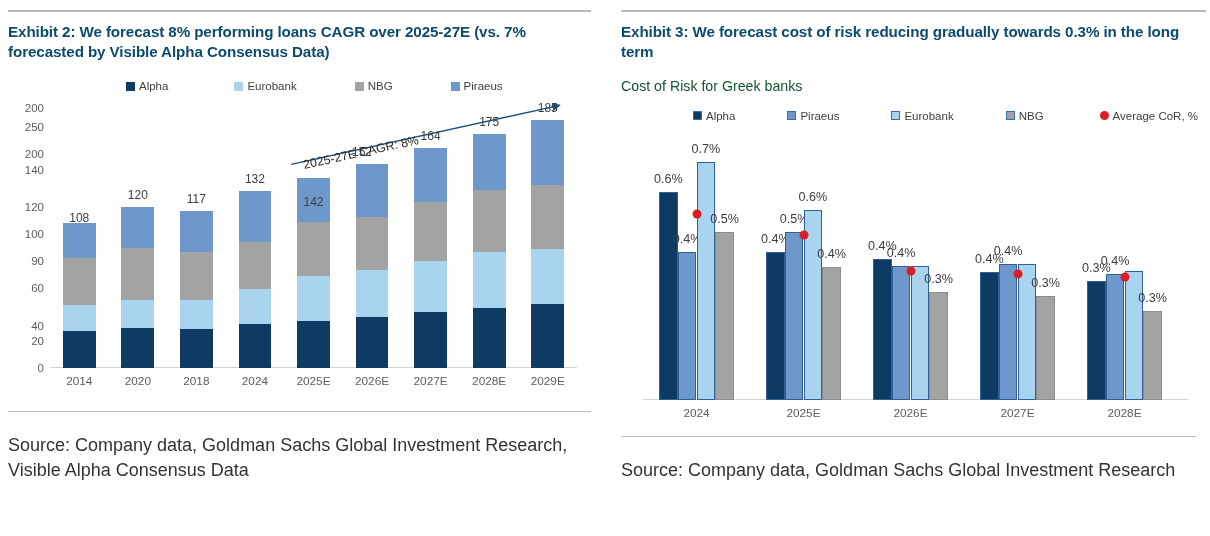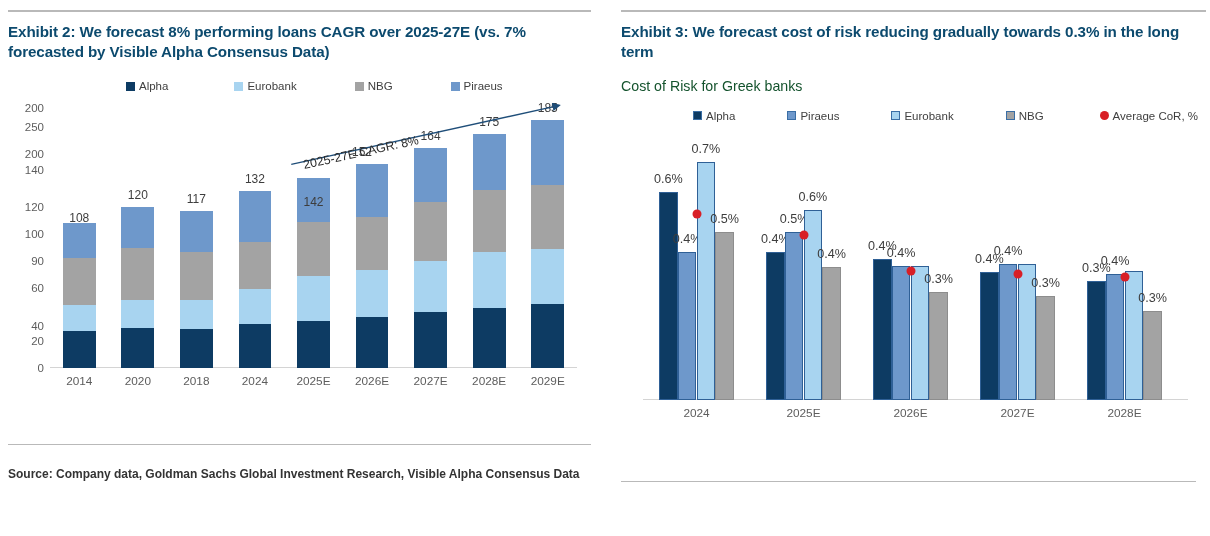--- a/index.html
+++ b/index.html
@@ -80,21 +80,21 @@
   .dot-marker {
     position: absolute; width: 9px; height: 9px; border-radius: 50%;
     background: #d81f26; transform: translate(-50%, 50%);
   }
   .glabel {
     position: absolute; font-size: 12.6px; color: #3d3d3d;
     transform: translateX(-50%); white-space: nowrap;
   }
 
   .source {
-    font-size: 12px; color: #333333; line-height: 1.35; margin-top: 21px; font-weight: bold;
+    font-size: 18px; color: #333333; line-height: 1.35; margin-top: 21px;
   }
 </style>
 </head>
 <body>
 
 <div class="page">
 
   <div class="panel left">
     <div class="rule-top"></div>
     <div class="title">Exhibit 2: We forecast 8% performing loans CAGR over 2025-27E (vs. 7% forecasted by Visible Alpha Consensus Data)</div>
@@ -302,16 +302,17 @@
           <div class="xlabel" style="left: 53.5px; top: 6px;">2024</div>
           <div class="xlabel" style="left: 160.5px; top: 6px;">2025E</div>
           <div class="xlabel" style="left: 267.5px; top: 6px;">2026E</div>
           <div class="xlabel" style="left: 374.5px; top: 6px;">2027E</div>
           <div class="xlabel" style="left: 481.5px; top: 6px;">2028E</div>
         </div>
     </div>
 
     <div style="position:absolute; left:16px; right:14px; bottom:54px;">
       <div class="rule-bottom"></div>
+      <div class="source">Source: Company data, Goldman Sachs Global Investment Research</div>
     </div>
   </div>
 
 </div>
 
 </body></html>

